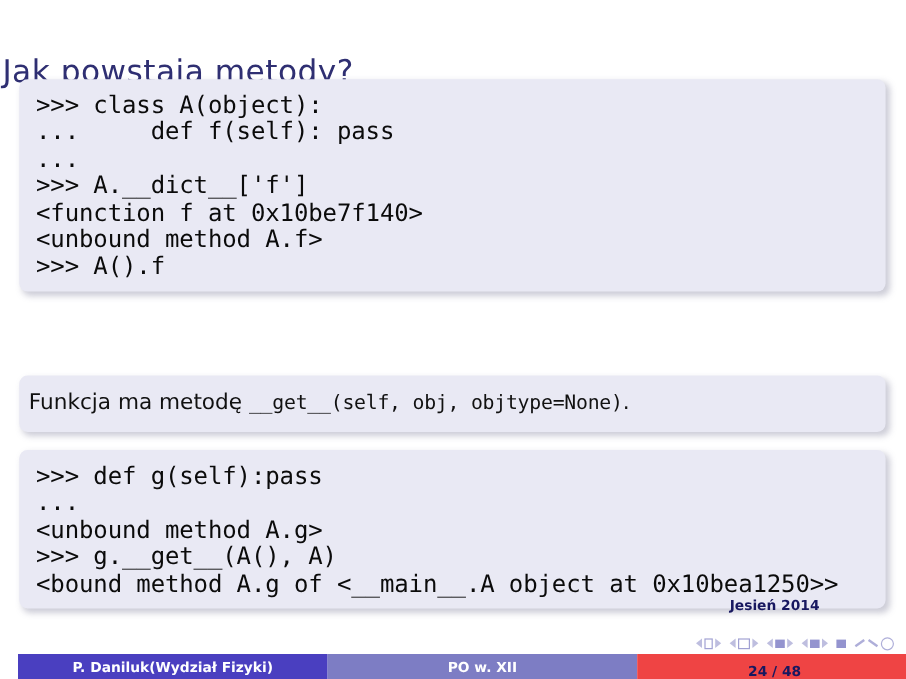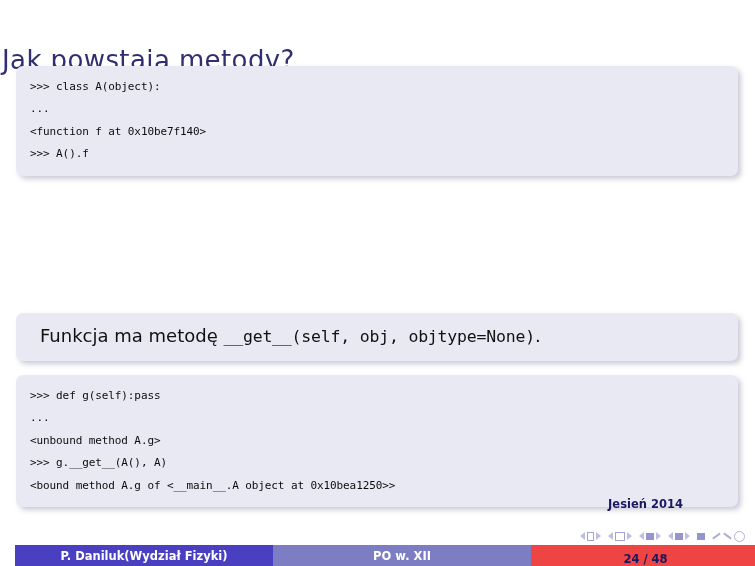--- a/index.html
+++ b/index.html
@@ -45,30 +45,30 @@
     width: 722px;
     background: #e9e9f4;
     border-radius: 7px;
     box-sizing: border-box;
     box-shadow: 3px 3px 5px rgba(120,120,150,0.38);
   }
   .block.code {
     padding: 10px 14px 10px 14px;
   }
   .block.text {
-    padding: 9px 14px 10px 24px;
+    padding: 9px 14px 10px 8px;
   }
 
   #code-block-1 { top: 66px; }
   #text-block   { top: 313px; }
   #code-block-2 { top: 375px; }
 
   .code-line {
     font-family: "DejaVu Sans Mono", monospace;
-    font-size: 11px;
+    font-size: 20px;
     line-height: 22.4px;
     color: #0b0b0b;
     white-space: pre;
     letter-spacing: -0.1px;
   }
 
   .text-line {
     font-family: "DejaVu Sans", sans-serif;
     font-size: 18px;
     line-height: 28px;
@@ -181,22 +181,25 @@
 </style>
 </head>
 <body>
 
 <div class="slide">
 
   <div class="slide-title">Jak powstają metody?</div>
 
   <div class="block code" id="code-block-1">
     <div class="code-line">&gt;&gt;&gt; class A(object):</div>
+    <div class="code-line">...     def f(self): pass</div>
     <div class="code-line">...</div>
+    <div class="code-line">&gt;&gt;&gt; A.__dict__['f']</div>
     <div class="code-line">&lt;function f at 0x10be7f140&gt;</div>
+    <div class="code-line">&lt;unbound method A.f&gt;</div>
     <div class="code-line">&gt;&gt;&gt; A().f</div>
   </div>
 
   <div class="block text" id="text-block">
     <div class="text-line"><span>Funkcja ma metodę </span><span class="mono">__get__(self, obj, objtype=None)</span><span>.</span></div>
   </div>
 
   <div class="block code" id="code-block-2">
     <div class="code-line">&gt;&gt;&gt; def g(self):pass</div>
     <div class="code-line">...</div>

